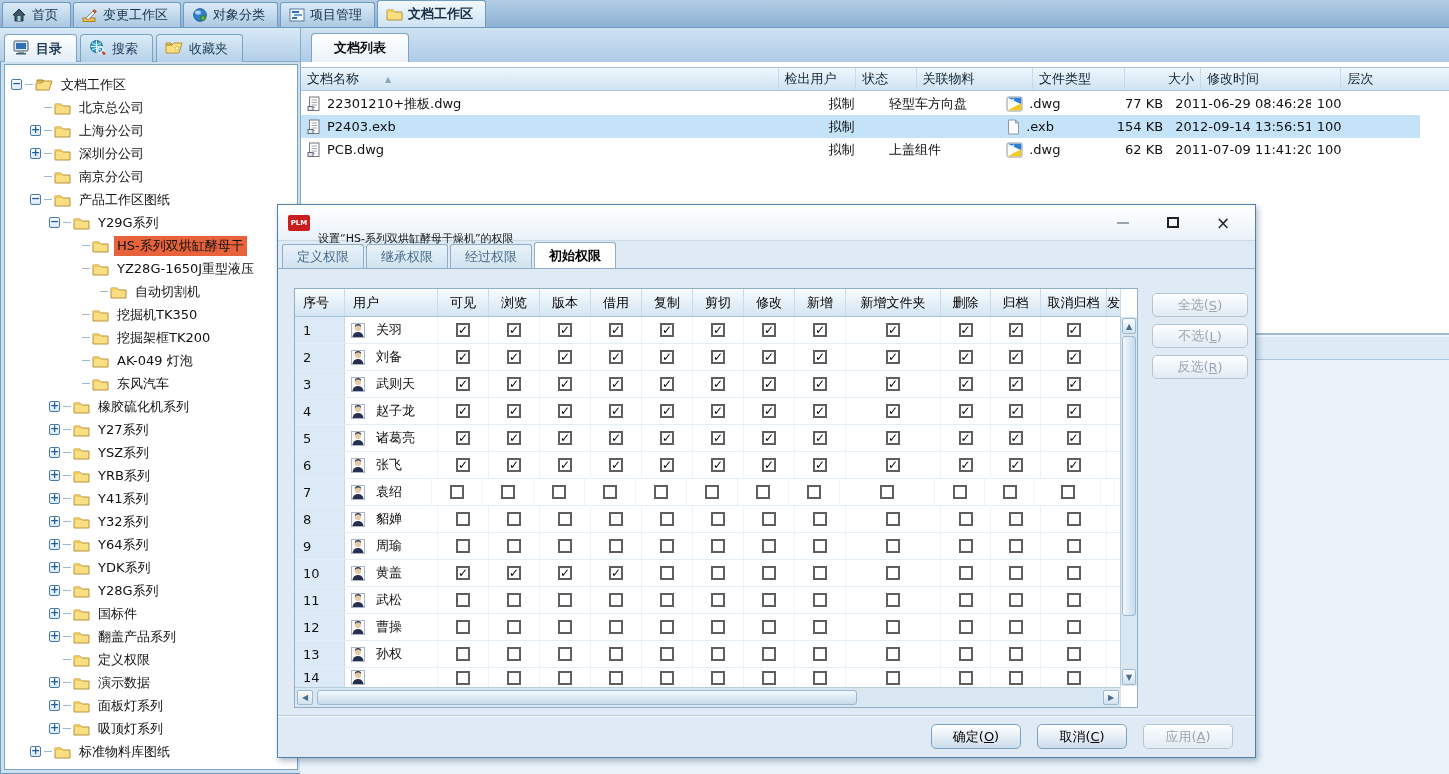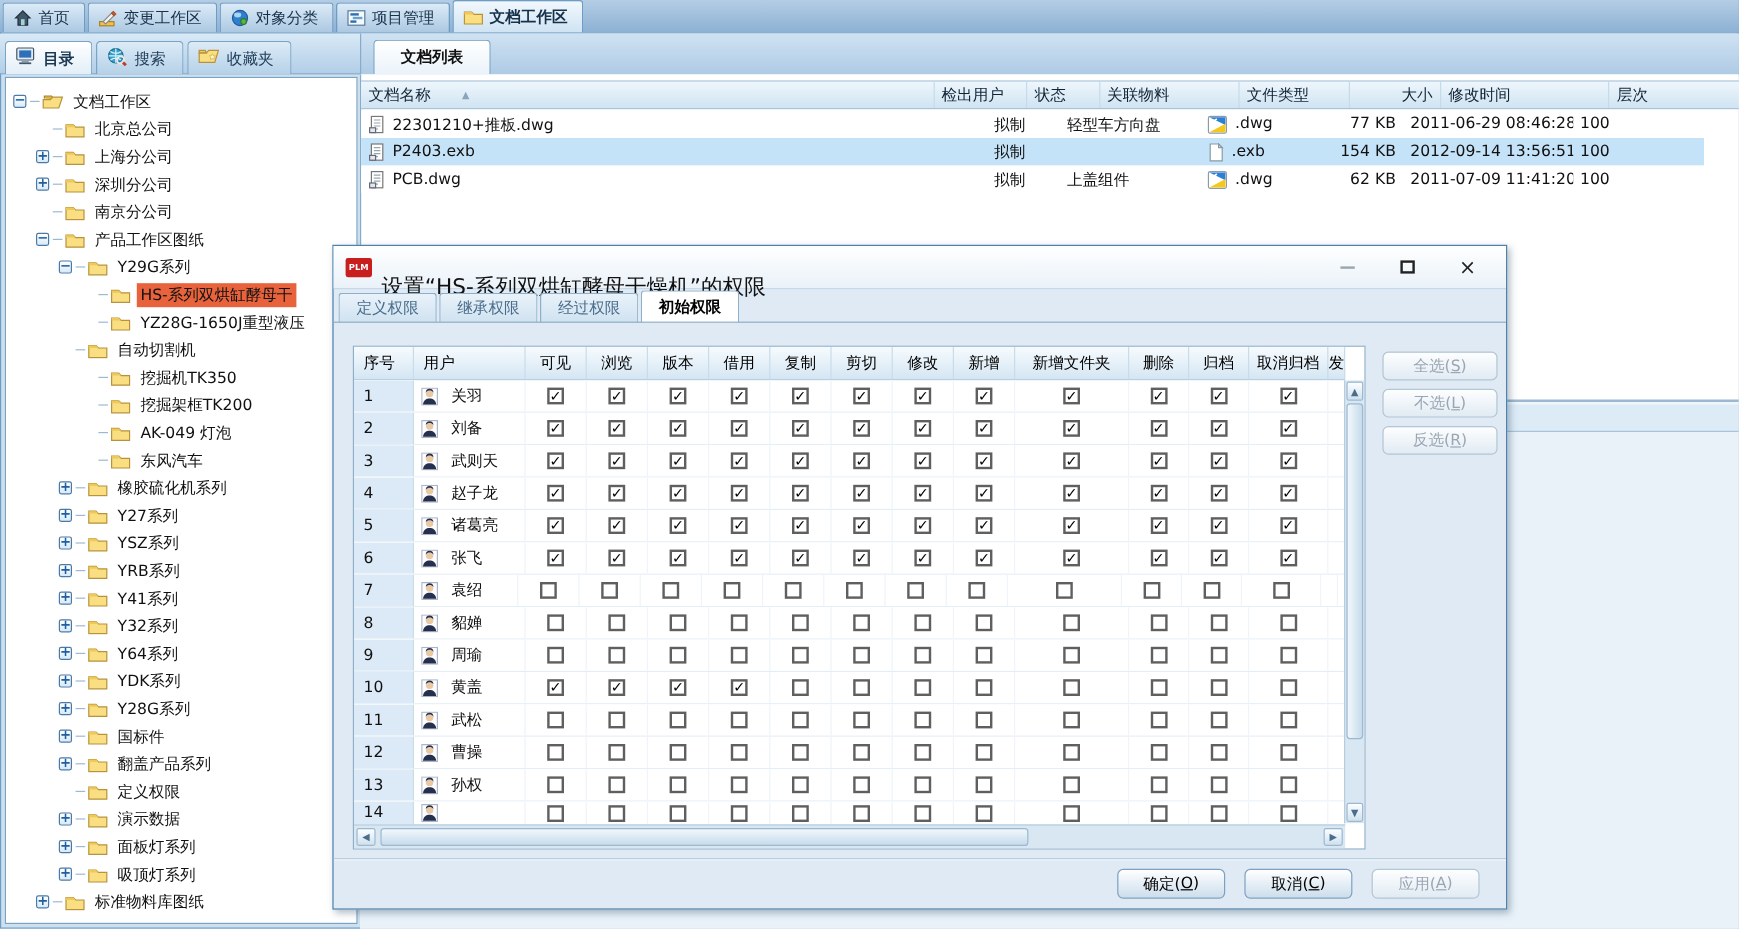--- a/index.html
+++ b/index.html
@@ -70,21 +70,21 @@
   .lower { position:absolute; left:0; top:298px; width:1149px; bottom:0; background:#e9f2f9; }
 
   
   .dialog { position:absolute; left:277px; top:204px; width:979px; height:554px; background:#dfeaf4;
             border:1px solid #4f82ab; box-shadow:2px 3px 6px rgba(30,60,90,.35); z-index:10; }
   .dlg-title { position:absolute; left:0; top:0; width:100%; height:36px;
                background:linear-gradient(#ffffff,#eaf2f9); border-bottom:1px solid #c7d9e8;
                display:flex; align-items:center; padding:0 10px; }
   .plm-icon { width:22px; height:16px; background:#c81e1e; color:#fff; font-size:7px; font-weight:bold;
               display:flex; align-items:center; justify-content:center; border-radius:2px; margin-right:8px; }
-  .dlg-title-text { font-size:18px; color:#111;margin-top:32px; }
+  .dlg-title-text { font-size:11px; color:#111;margin-top:32px; }
   .win-btns { margin-left:auto; display:flex; align-items:center; gap:34px; padding-right:14px; }
   .wb { width:16px; height:16px; display:flex; align-items:center; justify-content:center;
         color:#222; cursor:default; }
   .wb-min i { display:block; width:12px; height:2px; background:#9aa6ae; }
   .wb-max i { display:block; width:12px; height:11px; border:2px solid #222; }
   .wb-close { font-size:17px; line-height:16px; }
 
   .dlg-tabs { position:absolute; left:4px; top:36px; height:28px; display:flex; align-items:flex-end; }
   .dtab { height:25px; padding:0 14px; display:flex; align-items:center; margin-right:2px;
           border:1px solid #8fafc8; border-bottom:none; border-radius:3px 3px 0 0;
@@ -324,21 +324,21 @@
         <span class="exp noexp"></span>
         <span class="dash"></span>
         <span class="fico">
           <svg width="17" height="14">
             <path d="M1 3h6l2 2h7v8H1z" fill="#f9df82" stroke="#b8923c"></path>
             <path d="M1 3h6l2 2H1z" fill="#eec858"></path>
           </svg>
         </span>
         <span class="tlbl">YZ28G-1650J重型液压</span>
       </div>
-      <div class="titem" style="padding-left: 44px;">
+      <div class="titem" style="padding-left: 81px;">
         <span class="exp noexp"></span>
         <span class="dash"></span>
         <span class="fico">
           <svg width="17" height="14">
             <path d="M1 3h6l2 2h7v8H1z" fill="#f9df82" stroke="#b8923c"></path>
             <path d="M1 3h6l2 2H1z" fill="#eec858"></path>
           </svg>
         </span>
         <span class="tlbl">自动切割机</span>
       </div>

